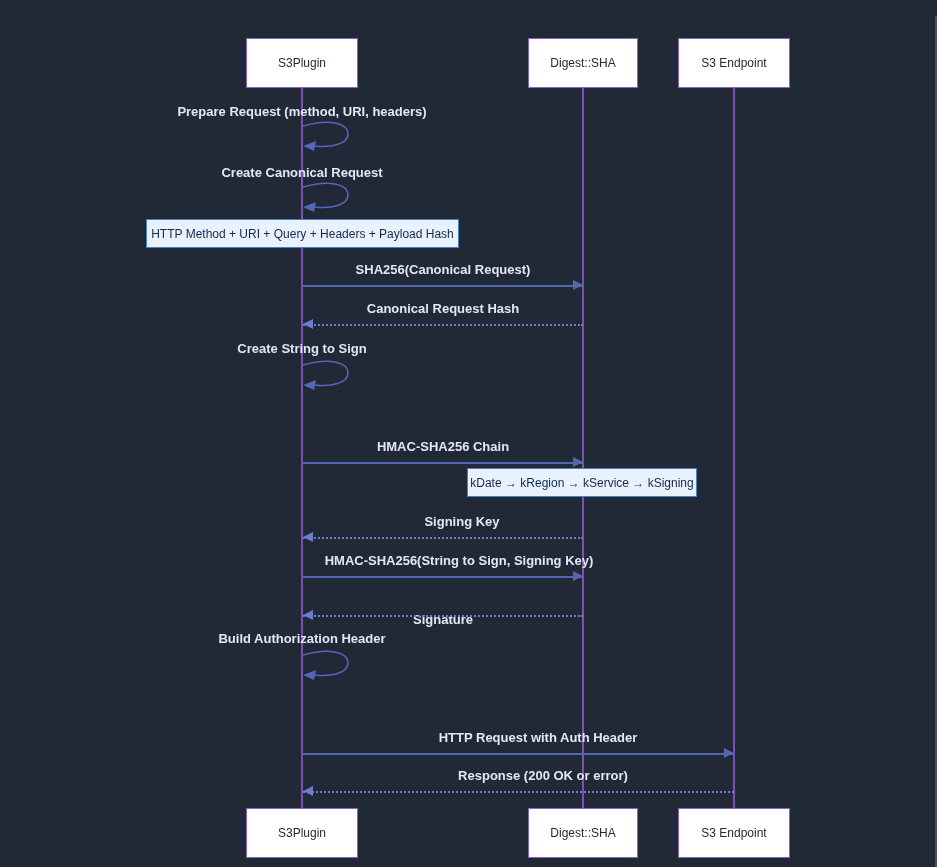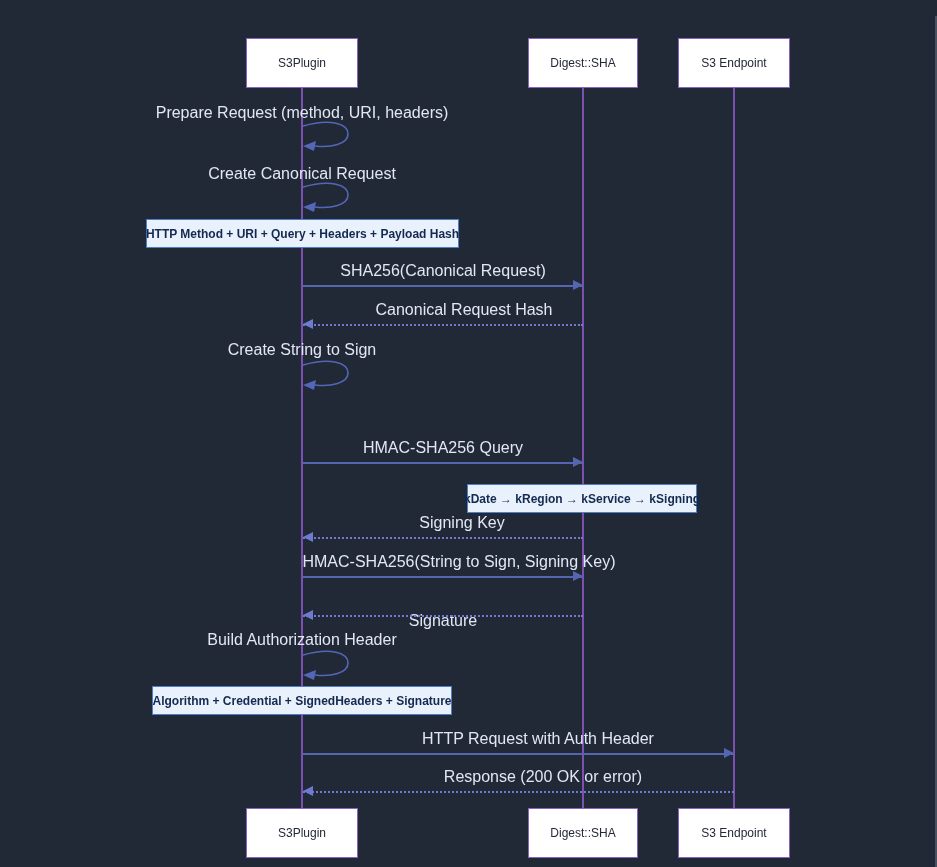--- a/index.html
+++ b/index.html
@@ -17,36 +17,36 @@
     display:flex;align-items:center;justify-content:center;
     font-size:12px;color:var(--actor-text,#242938);
     box-sizing:border-box;
   }
   .lifeline{
     position:absolute;width:2px;
     background:var(--lifeline,#7c4fb3);
   }
   .msg-label{
     position:absolute;transform:translateX(-50%);
-    white-space:nowrap;font-size:16px;font-weight:400;
+    white-space:nowrap;font-size:13px;font-weight:700;
     color:var(--msg-text,#e2e6f6);
   }
   .msg-line{position:absolute;height:0;}
   .msg-line.solid{border-top:2px solid var(--solid,#5565b0);}
   .msg-line.dotted{border-top:2px dotted var(--dotted,#707ad0);}
   .arrowhead{position:absolute;width:0;height:0;border-top:5px solid transparent;border-bottom:5px solid transparent;}
   .arrowhead.right{border-left:10px solid currentColor;}
   .arrowhead.left{border-right:10px solid currentColor;}
   .self-loop{position:absolute;}
   .note{
     position:absolute;box-sizing:border-box;
     background:var(--note-fill,#e9f1fc);
     border:1px solid var(--note-border,#4d7ec8);
     display:flex;align-items:center;justify-content:center;
-    font-size:12px;font-weight:700;color:var(--note-text,#14294e);
+    font-size:12px;font-weight:400;color:var(--note-text,#14294e);
     white-space:nowrap;
   }
   .screen-edge{
     position:absolute;right:0;top:0;width:2px;height:100%;
     background:#4a5160;
   }
 </style>
 </head>
 <body>
 
@@ -80,46 +80,45 @@
       </svg></div>
     <div class="msg-label" style="left: 302px; top: 149px;">Create Canonical Request</div>
     <div class="self-loop" style="left: 301px; top: 166px; width: 52px; height: 32px;"><svg width="52" height="32" viewBox="0 0 52 32">
         <path d="M 2 5 C 30 -3, 47 3, 47 13 C 47 23, 30 27, 14 25" fill="none" stroke="#5466b8" stroke-width="1.6"></path>
         <polygon points="2,25 15,20 13,30" fill="#5466b8"></polygon>
       </svg></div>
     <div class="note" style="left: 146px; top: 203px; width: 313px; height: 29px;">HTTP Method + URI + Query + Headers + Payload Hash</div>
     <div class="msg-label" style="left: 443px; top: 246px;">SHA256(Canonical Request)</div>
     <div class="msg-line solid" style="left: 303px; top: 269px; width: 280px;"></div>
     <div class="arrowhead right" style="left: 573px; top: 264px; color: rgb(85, 101, 176);"></div>
-    <div class="msg-label" style="left: 464px; top: 285px;">Canonical Request Hash</div>
+    <div class="msg-label" style="left: 443px; top: 285px;">Canonical Request Hash</div>
     <div class="msg-line dotted" style="left: 303px; top: 308px; width: 280px;"></div>
     <div class="arrowhead left" style="left: 303px; top: 303px; color: rgb(112, 122, 208);"></div>
     <div class="msg-label" style="left: 302px; top: 325px;">Create String to Sign</div>
     <div class="self-loop" style="left: 301px; top: 344px; width: 52px; height: 32px;"><svg width="52" height="32" viewBox="0 0 52 32">
         <path d="M 2 5 C 30 -3, 47 3, 47 13 C 47 23, 30 27, 14 25" fill="none" stroke="#5466b8" stroke-width="1.6"></path>
         <polygon points="2,25 15,20 13,30" fill="#5466b8"></polygon>
       </svg></div>
-    <div class="msg-label" style="left: 443px; top: 423px;">HMAC-SHA256 Query</div>
+    <div class="msg-label" style="left: 443px; top: 423px;">HMAC-SHA256 Chain</div>
     <div class="msg-line solid" style="left: 303px; top: 446px; width: 280px;"></div>
     <div class="arrowhead right" style="left: 573px; top: 441px; color: rgb(85, 101, 176);"></div>
-    <div class="note" style="left: 467px; top: 468px; width: 230px; height: 29px;">kDate → kRegion → kService → kSigning</div>
+    <div class="note" style="left: 467px; top: 452px; width: 230px; height: 29px;">kDate → kRegion → kService → kSigning</div>
     <div class="msg-label" style="left: 462px; top: 498px;">Signing Key</div>
     <div class="msg-line dotted" style="left: 303px; top: 521px; width: 280px;"></div>
     <div class="arrowhead left" style="left: 303px; top: 516px; color: rgb(112, 122, 208);"></div>
     <div class="msg-label" style="left: 443px; top: 537px; padding-left: 32px;">HMAC-SHA256(String to Sign, Signing Key)</div>
     <div class="msg-line solid" style="left: 303px; top: 560px; width: 280px;"></div>
     <div class="arrowhead right" style="left: 573px; top: 555px; color: rgb(85, 101, 176);"></div>
     <div class="msg-label" style="left: 443px; top: 596px;">Signature</div>
     <div class="msg-line dotted" style="left: 303px; top: 599px; width: 280px;"></div>
     <div class="arrowhead left" style="left: 303px; top: 594px; color: rgb(112, 122, 208);"></div>
     <div class="msg-label" style="left: 302px; top: 615px;">Build Authorization Header</div>
     <div class="self-loop" style="left: 301px; top: 634px; width: 52px; height: 32px;"><svg width="52" height="32" viewBox="0 0 52 32">
         <path d="M 2 5 C 30 -3, 47 3, 47 13 C 47 23, 30 27, 14 25" fill="none" stroke="#5466b8" stroke-width="1.6"></path>
         <polygon points="2,25 15,20 13,30" fill="#5466b8"></polygon>
       </svg></div>
-    <div class="note" style="left: 152px; top: 670px; width: 300px; height: 29px;">Algorithm + Credential + SignedHeaders + Signature</div>
     <div class="msg-label" style="left: 538px; top: 714px;">HTTP Request with Auth Header</div>
     <div class="msg-line solid" style="left: 303px; top: 737px; width: 431px;"></div>
     <div class="arrowhead right" style="left: 724px; top: 732px; color: rgb(85, 101, 176);"></div>
     <div class="msg-label" style="left: 543px; top: 752px;">Response (200 OK or error)</div>
     <div class="msg-line dotted" style="left: 303px; top: 775px; width: 431px;"></div>
     <div class="arrowhead left" style="left: 303px; top: 770px; color: rgb(112, 122, 208);"></div>
   </div>
 
 </body></html>

